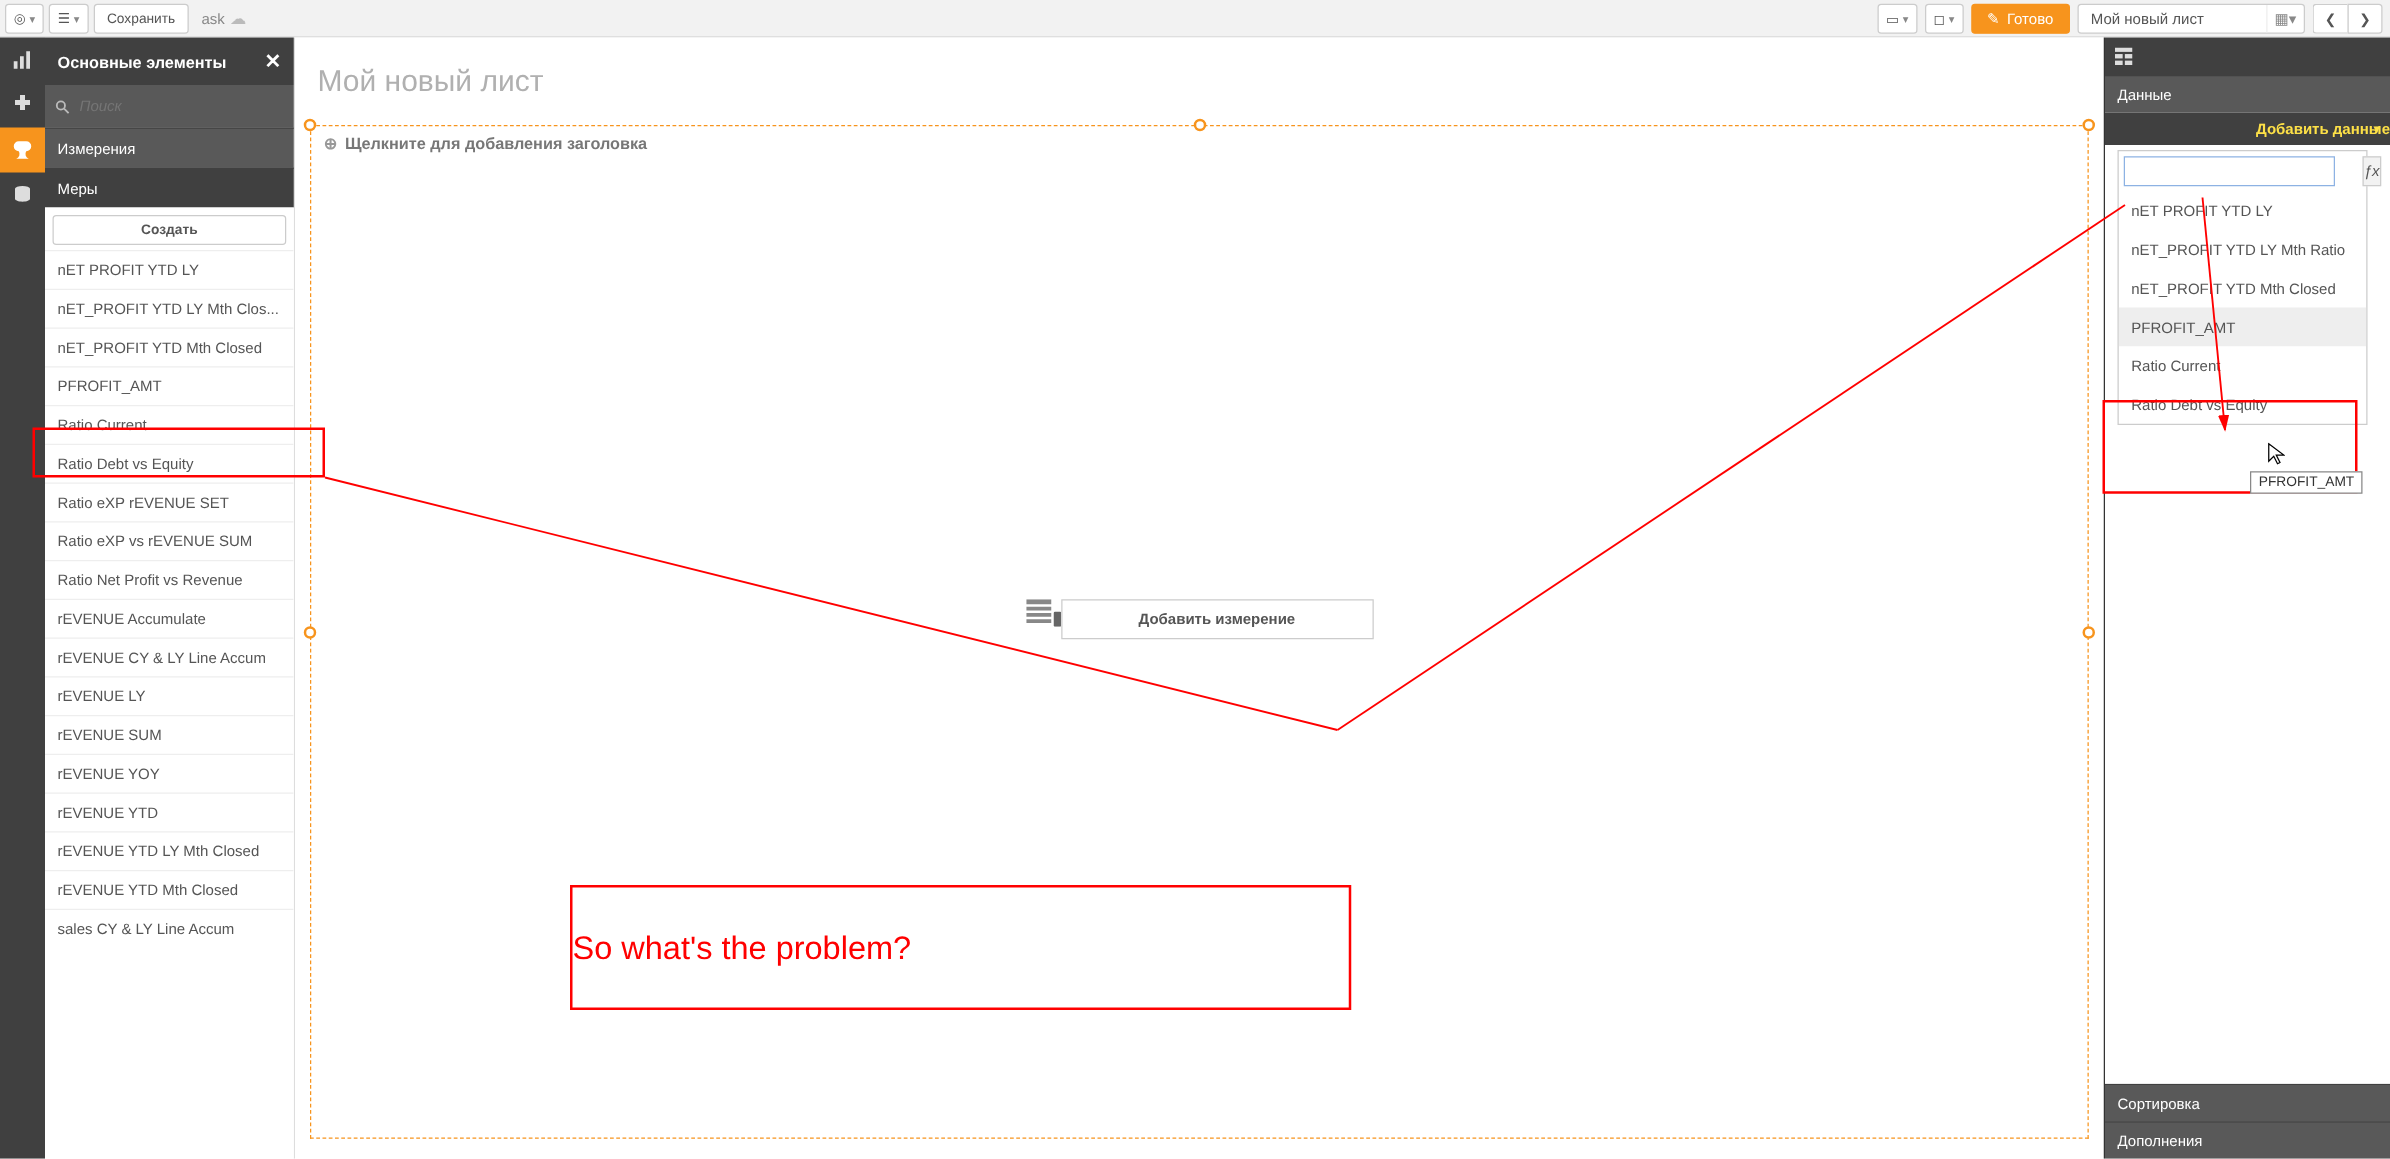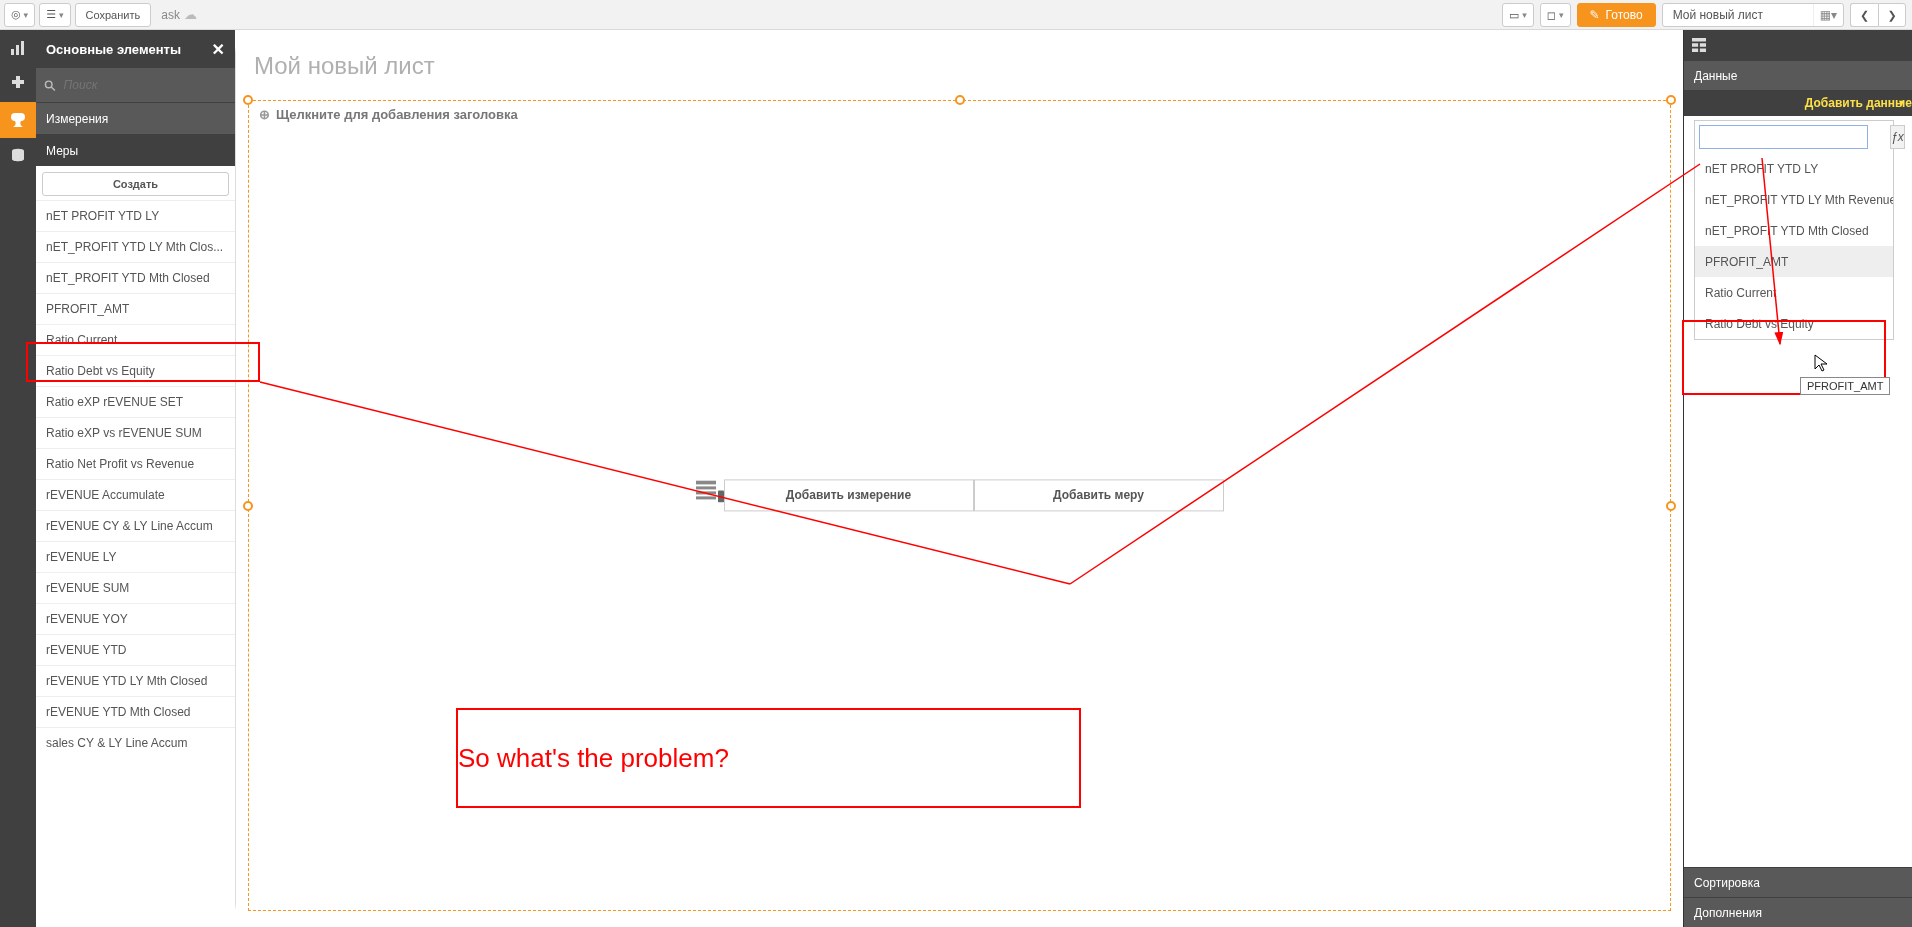--- a/index.html
+++ b/index.html
@@ -25,21 +25,21 @@
 .sheet-name { font-size:12px; color:#555; padding:0 10px 0 10px; min-width:150px; }
 .sheet-icon { padding:0 6px; color:#888; border-left:1px solid #eee; height:100%; display:flex; align-items:center; font-size:12px;}
 .nav-btn { width:28px; }
 
 
 .rail { position:absolute; top:30px; left:0; bottom:0; width:36px; background:#404040; display:flex; flex-direction:column; }
 .rail-btn { width:36px; height:36px; display:flex; align-items:center; justify-content:center; color:#ddd; cursor:pointer; font-size:15px; }
 .rail-btn.active { background:#f7941d; color:#fff; }
 
 
-.left-panel { position:absolute; top:30px; left:36px; bottom:0; width:200px; background:#fff; border-right:1px solid #ddd; display:flex; flex-direction:column;border-radius:24px; }
+.left-panel { position:absolute; top:30px; left:36px; bottom:0; width:200px; background:#fff; border-right:1px solid #ddd; display:flex; flex-direction:column; }
 .lp-header { height:38px; background:#404040; color:#fff; font-size:13px; font-weight:bold; display:flex; align-items:center; padding:0 10px; justify-content:space-between; }
 .lp-close { color:#fff; cursor:pointer; font-size:16px; }
 .lp-search { height:34px; background:#595959; display:flex; align-items:center; padding:0 8px; gap:8px; }
 .lp-search svg { color:#bbb; }
 .lp-search-input { background:transparent; border:none; outline:none; color:#bbb; font-style:italic; font-size:12px; width:100%; }
 .lp-section { height:32px; background:#595959; color:#fff; font-size:12px; display:flex; align-items:center; padding:0 10px; border-top:1px solid #404040; cursor:pointer; }
 .lp-section.dark { background:#404040; }
 .lp-body { flex:1; overflow:hidden; background:#fff; display:flex; flex-direction:column; }
 .create-btn { margin:6px 6px 4px 6px; height:24px; border:1px solid #ccc; background:#fff; border-radius:3px; font-size:11px; color:#555; font-weight:bold; display:flex; align-items:center; justify-content:center; cursor:pointer; }
 .measure-list { flex:1; overflow:hidden; }
@@ -207,21 +207,20 @@
         <div class="center-icon">
           <svg width="28" height="22" viewBox="0 0 28 22" fill="#888">
               <rect x="0" y="0" width="20" height="4"></rect>
               <rect x="0" y="6" width="20" height="3"></rect>
               <rect x="0" y="11" width="20" height="3"></rect>
               <rect x="0" y="16" width="20" height="3"></rect>
               <rect x="22" y="10" width="6" height="12" rx="1" fill="#666"></rect>
             </svg>
         </div>
         <div class="canvas-btn">Добавить измерение</div>
-        <div class="canvas-btn">Добавить меру</div>
       </div>
     </div>
   </div>
 
   <div class="right-panel">
     <div class="rp-min">
       <svg width="14" height="14" viewBox="0 0 16 16" fill="#ddd">
           <rect x="0" y="0" width="16" height="4"></rect>
           <rect x="0" y="6" width="7" height="4"></rect>
           <rect x="9" y="6" width="7" height="4"></rect>
@@ -235,21 +234,21 @@
         <span class="tri">▼</span>
     </div>
     <div class="rp-data-body">
       <div class="picker">
         <div class="picker-search-row">
           <input class="picker-input" style="">
           <div class="fx-btn">ƒx</div>
         </div>
         <div class="picker-list" id="picker-list">
             <div class="picker-item">nET PROFIT YTD LY</div>
-            <div class="picker-item">nET_PROFIT YTD LY Mth Revenue</div>
+            <div class="picker-item">nET_PROFIT YTD LY Mth Ratio</div>
             <div class="picker-item">nET_PROFIT YTD Mth Closed</div>
             <div class="picker-item hover">PFROFIT_AMT</div>
             <div class="picker-item">Ratio Current</div>
             <div class="picker-item">Ratio Debt vs Equity</div>
           </div>
       </div>
     </div>
     <div class="rp-foot">
       <div class="rp-section">Сортировка</div>
       <div class="rp-section">Дополнения</div>

